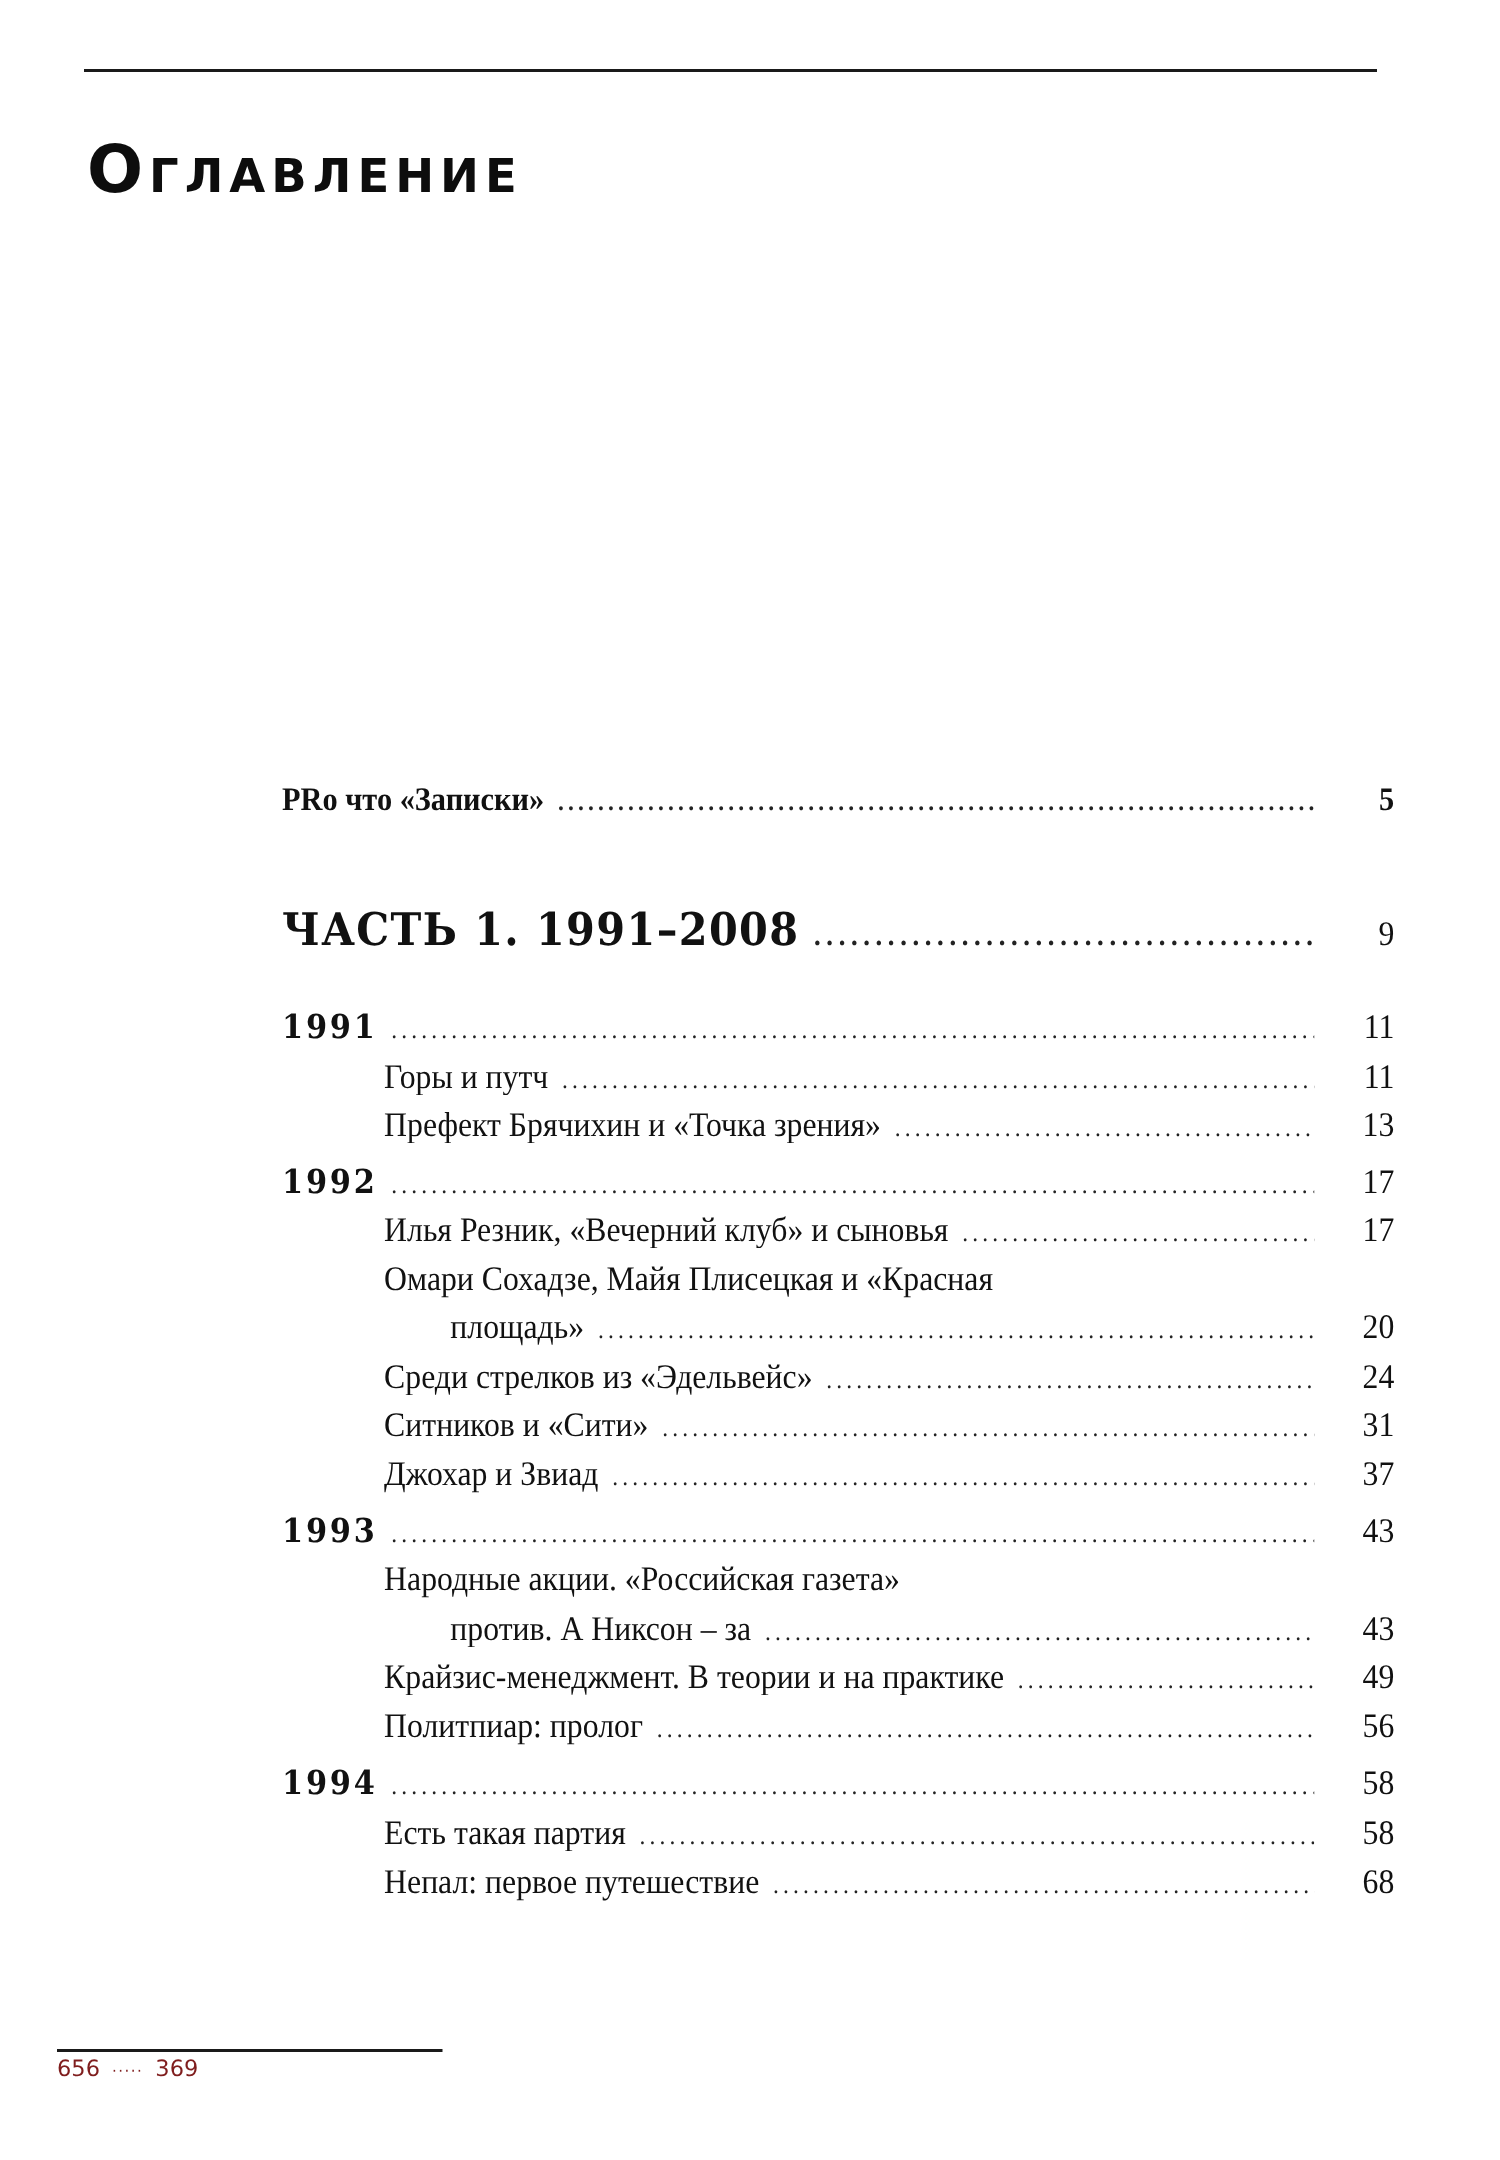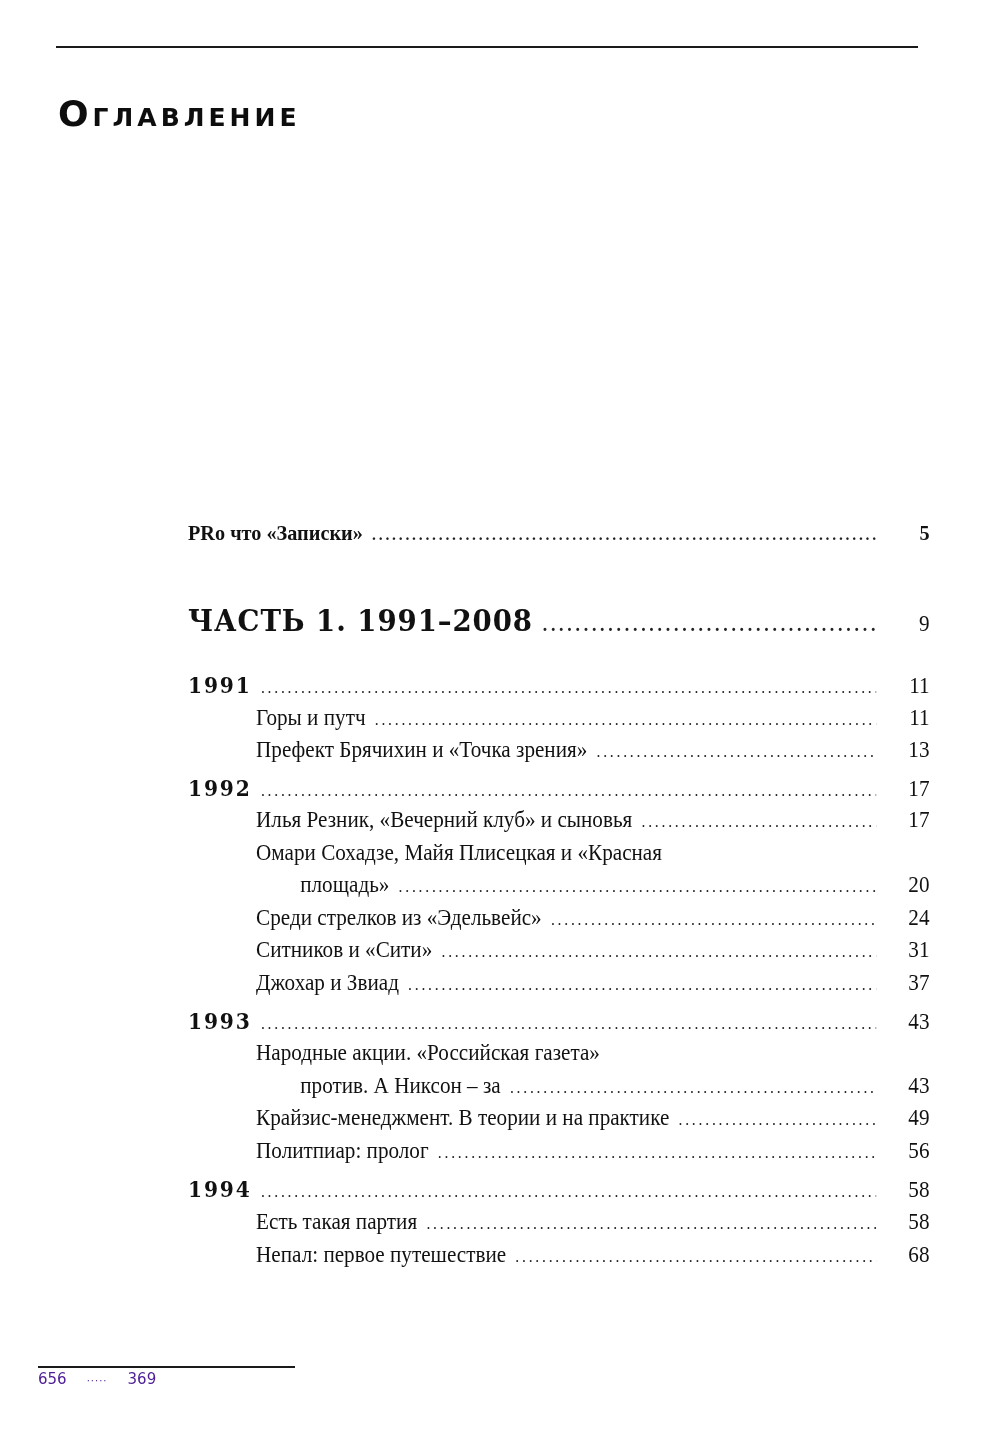--- a/index.html
+++ b/index.html
@@ -8,21 +8,21 @@
       color: #111111;
       font-family: "Liberation Serif", serif;
     }
     .top-rule {
       position: absolute; left: 56px; top: 46px; width: 862px; height: 2px;
       background: #1a1a1a;
     }
     .page-title {
       position: absolute; left: 58px; top: 84px;
       font-family: "DejaVu Sans", sans-serif; font-weight: bold;
-      font-size: 36px; letter-spacing: 4px; line-height: 60px;
+      font-size: 44px; letter-spacing: 4px; line-height: 60px;
       font-variant: small-caps;
       color: #0d0d0d;
     }
     .toc {
       position: absolute; left: 188px; top: 0; width: 742px;
     }
     .entry {
       position: absolute; left: 0; width: 742px;
       display: flex; align-items: baseline;
       font-size: 23px; line-height: 30px;
@@ -40,22 +40,22 @@
     .entry.cont2 .label { padding-left: 122px; }
     .entry.intro { font-weight: bold; font-size: 22px; }
     .entry.part { font-family: "DejaVu Serif", serif; font-weight: bold; font-size: 30px; letter-spacing: 1px; }
     .entry.part .page { font-family: "Liberation Serif", serif; font-weight: normal; font-size: 23px; letter-spacing: 0; }
     .entry.year .label { font-family: "DejaVu Serif", serif; font-weight: bold; font-size: 22px; letter-spacing: 2px; }
     .footer-rule {
       position: absolute; left: 38px; top: 1366px; width: 257px; height: 2px; background: #1a1a1a;
     }
     .footer-pages {
       position: absolute; left: 38px; top: 1370px;
-      font-family: "DejaVu Sans", sans-serif; font-size: 15px; color: #4c1d95;
-      display: flex; gap: 20px; align-items: baseline;
+      font-family: "DejaVu Sans", sans-serif; font-size: 15px; color: #7f1d1d;
+      display: flex; gap: 8px; align-items: baseline;
     }
     .footer-pages .sep { letter-spacing: 1px; font-size: 10px; }
   </style>
 </head>
 <body>
 
 <div class="top-rule"></div>
 <h1 class="page-title" style="margin:0;">Оглавление</h1>
 
 <div class="toc" id="toc">

